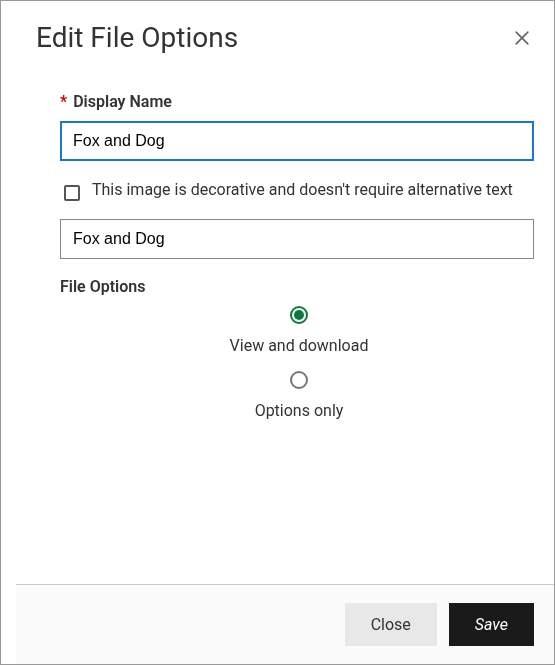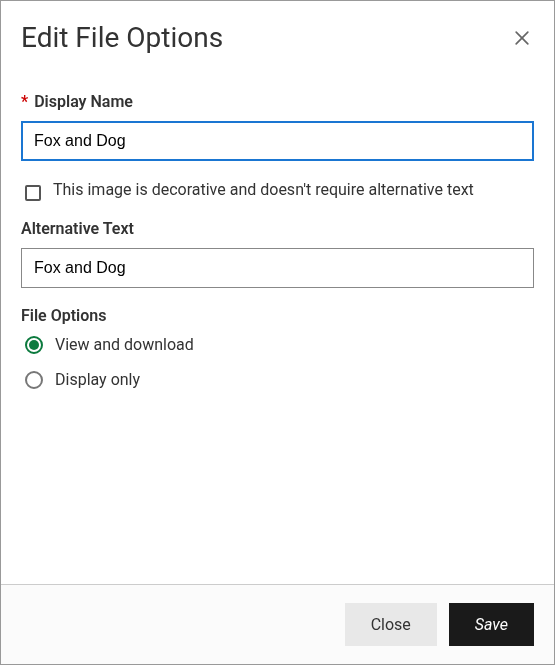--- a/index.html
+++ b/index.html
@@ -13,20 +13,21 @@
       width: 555px;
       height: 665px;
     }
     .dialog {
       width: 555px;
       height: 665px;
       border: 1px solid #999;
       background: #fff;
       display: flex;
       flex-direction: column;
+      padding-left: 15px;
     }
     .dialog-header {
       display: flex;
       justify-content: space-between;
       align-items: center;
       padding: 20px 20px 10px 20px;
     }
     .dialog-title {
       font-size: 28px;
       font-weight: 400;
@@ -42,20 +43,21 @@
       justify-content: center;
     }
     .close-x svg {
       width: 20px;
       height: 20px;
     }
     .dialog-body {
       flex: 1;
       padding: 10px 20px 20px 20px;
       overflow-y: auto;
+      margin-left: 24px;
     }
     .field-group {
       margin-top: 18px;
     }
     .field-label {
       font-size: 16px;
       font-weight: 600;
       color: #333;
       display: block;
       margin-bottom: 10px;
@@ -100,20 +102,21 @@
     .radio-group {
       margin-top: 10px;
       margin-left: 4px;
     }
     .radio-row {
       display: flex;
       align-items: center;
       gap: 12px;
       margin-bottom: 16px;
       cursor: pointer;
+      flex-direction: column;
     }
     .radio-circle {
       width: 18px;
       height: 18px;
       border: 2px solid #777;
       border-radius: 50%;
       flex-shrink: 0;
       display: flex;
       align-items: center;
       justify-content: center;
@@ -182,36 +185,35 @@
     </div>
 
     <div class="field-group">
       <div class="checkbox-row">
         <div class="checkbox-box"></div>
         <span class="checkbox-label">This image is decorative and doesn't require alternative text</span>
       </div>
     </div>
 
     <div class="field-group">
-      <label class="field-label">Alternative Text</label>
       <input type="text" class="text-input" value="Fox and Dog" style="">
     </div>
 
     <div class="field-group">
       <label class="field-label">File Options</label>
       <div class="radio-group">
         <div class="radio-row">
           <div class="radio-circle selected">
             <div class="radio-dot"></div>
           </div>
           <span class="radio-label">View and download</span>
         </div>
         <div class="radio-row">
           <div class="radio-circle"></div>
-          <span class="radio-label">Display only</span>
+          <span class="radio-label">Options only</span>
         </div>
       </div>
     </div>
 
   </div>
 
   <div class="dialog-footer">
     <button class="btn btn-secondary">Close</button>
     <button class="btn btn-primary">Save</button>
   </div>

